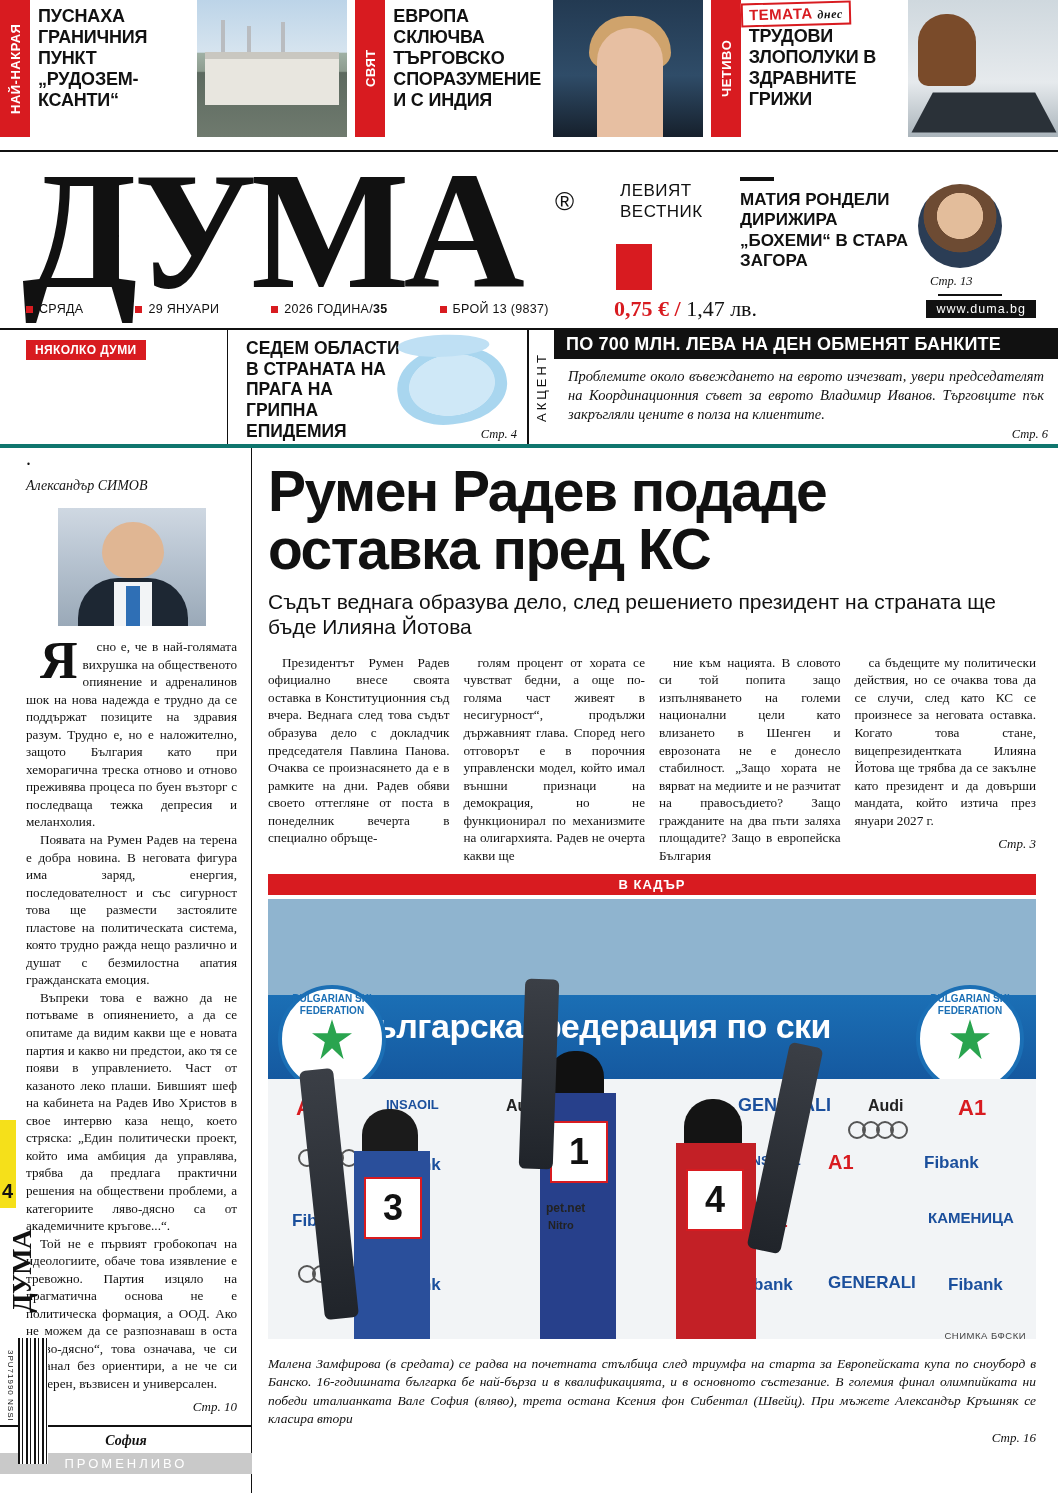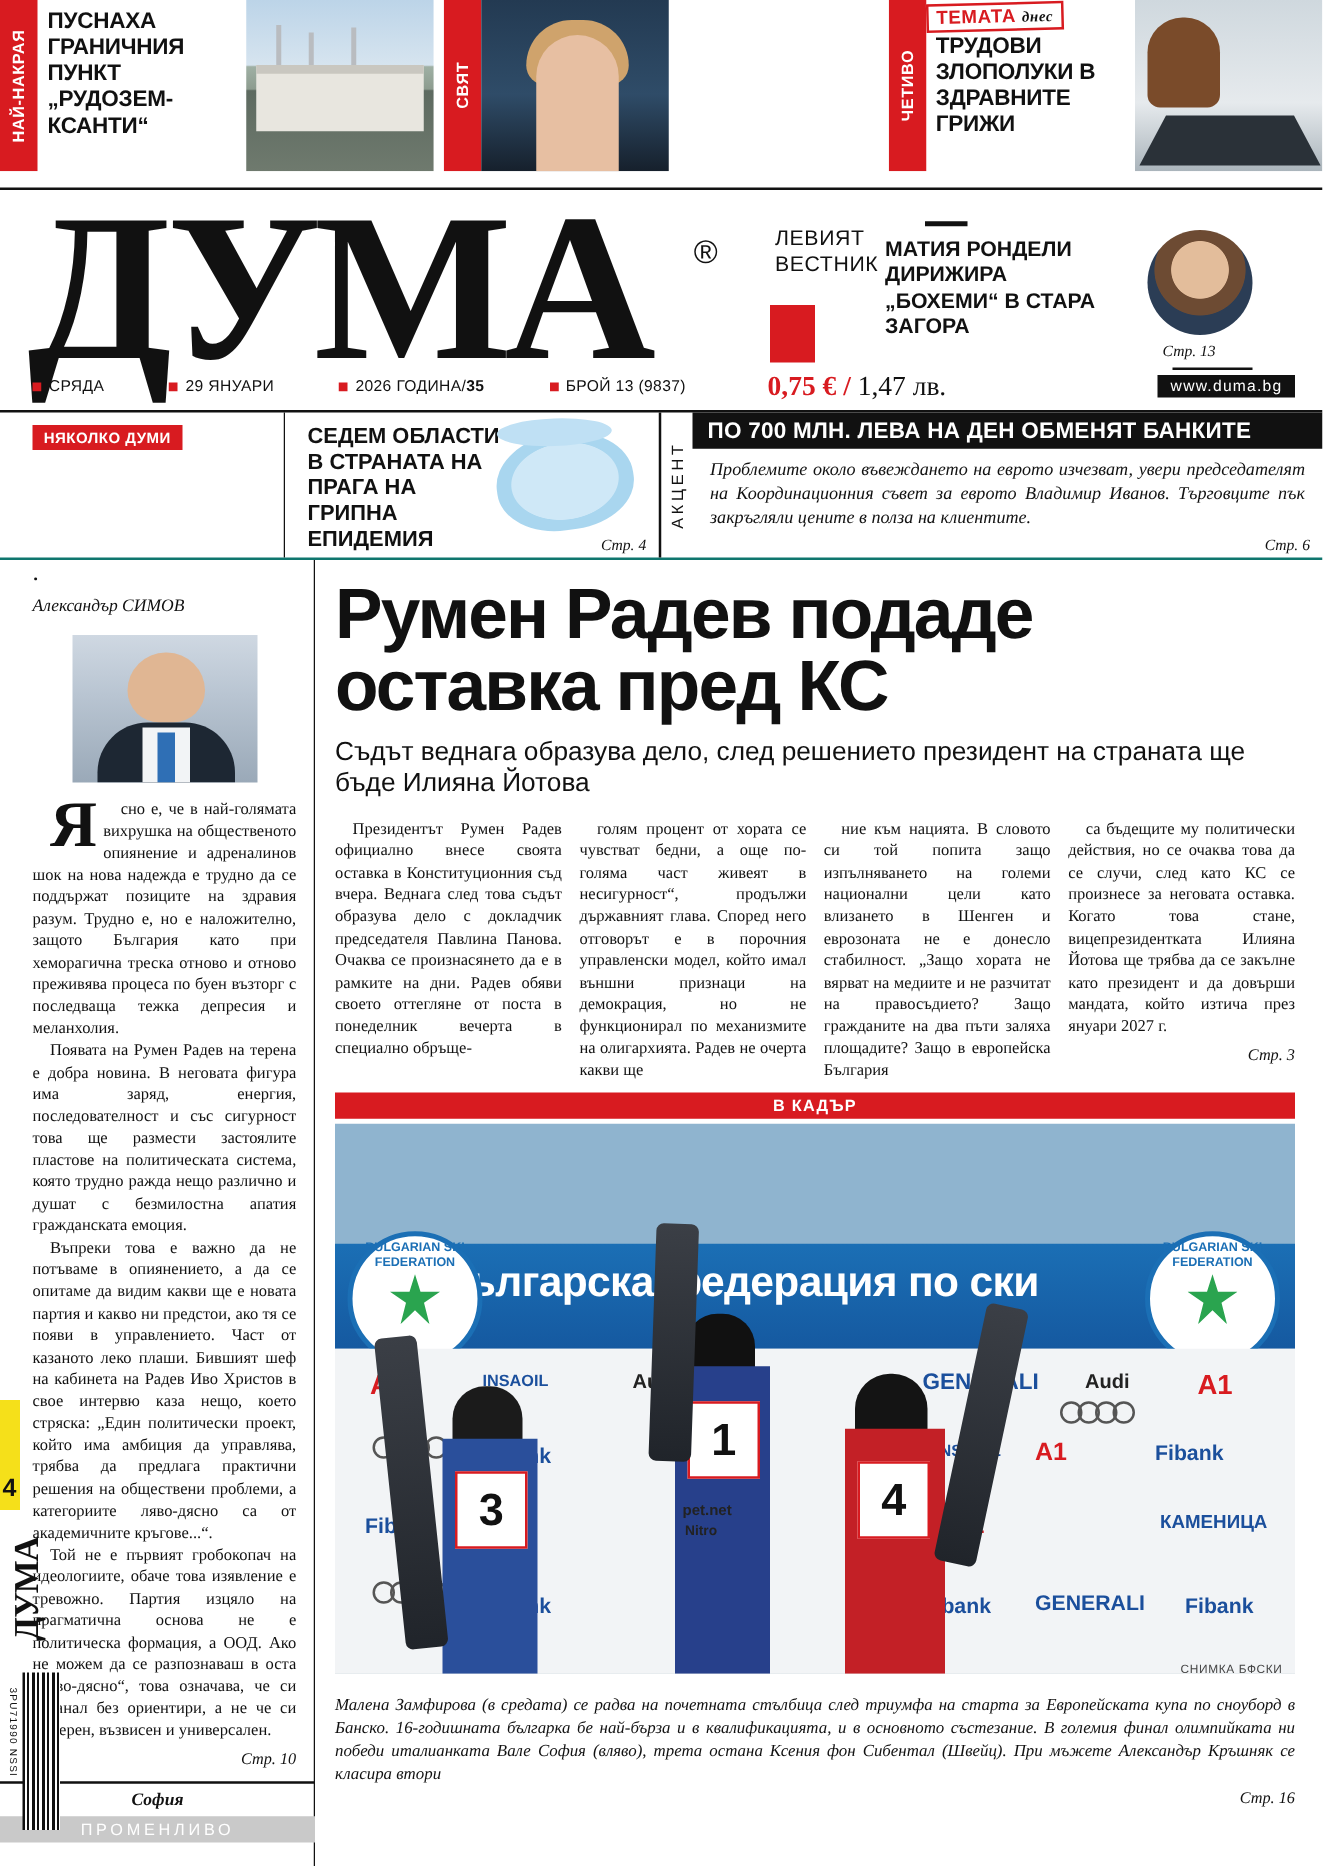--- a/index.html
+++ b/index.html
@@ -87,21 +87,21 @@
     font-size:26px; font-family:"Liberation Sans", sans-serif;
   }
   .logo-sub {
     position:absolute; left:620px; top:28px;
     font-family:"Liberation Sans", sans-serif; font-size:17px;
     line-height:1.25; letter-spacing:.5px; color:#111;
   }
   .logo-redsq { position:absolute; left:616px; top:92px; width:36px; height:46px; background:#d81b20; }
   .logo-rule { position:absolute; left:740px; top:25px; width:34px; height:4px; background:#111; }
   .mast-promo {
-    position:absolute; left:708px; top:38px; width:170px;
+    position:absolute; left:740px; top:38px; width:170px;
     font-family:"Liberation Sans", sans-serif; font-weight:bold;
     font-size:17px; line-height:1.2;
   }
   .mast-face {
     position:absolute; left:918px; top:32px; width:84px; height:84px;
     border-radius:50%; overflow:hidden;
     background:radial-gradient(circle at 50% 38%, #e3bd9b 0 34%, #6d4b33 35% 54%, #2b3d55 55% 100%);
   }
   .mast-face-pg { position:absolute; left:930px; top:122px; font-style:italic; font-size:12.5px; }
   .mast-rule2 { position:absolute; left:938px; top:142px; width:64px; height:2px; background:#111; }
@@ -119,21 +119,21 @@
     font-family:"Liberation Serif", serif; font-size:22px;
   }
   .mast-price .red { color:#d81b20; font-weight:bold; }
   .mast-site {
     position:absolute; right:22px; top:0px;
     background:#111; color:#fff; font-family:"Liberation Sans", sans-serif;
     font-size:12.5px; padding:2px 10px; letter-spacing:1px;
   }
 
   
-  .subbar { display:flex; height:118px; border-bottom:2px solid #0f766e; }
+  .subbar { display:flex; height:118px; border-bottom:4px solid #0f766e; }
   .sub-left { width:228px; padding:10px 12px 0 26px; border-right:1px solid #111; }
   .kicker {
     display:inline-block; background:#d81b20; color:#fff;
     font-family:"Liberation Sans", sans-serif; font-weight:bold;
     font-size:12px; padding:3px 9px; letter-spacing:.4px;
   }
   .op-title {
     font-family:"Liberation Sans", sans-serif; font-weight:bold;
     font-size:31px; line-height:1.05; margin-top:10px; letter-spacing:-.5px;
   }
@@ -290,20 +290,21 @@
 
     <div class="teaser">
       <div class="teaser-tag">НАЙ-НАКРАЯ</div>
       <div class="teaser-text">ПУСНАХА ГРАНИЧНИЯ ПУНКТ „РУДОЗЕМ-КСАНТИ“</div>
       <div class="teaser-img img-border"></div>
 
     </div>
 
     <div class="teaser">
       <div class="teaser-tag">СВЯТ</div>
+      <div class="teaser-text">ЕВРОПА СКЛЮЧВА ТЪРГОВСКО СПОРАЗУМЕНИЕ И С ИНДИЯ</div>
       <div class="teaser-img img-vdl"></div>
 
     </div>
 
     <div class="teaser">
       <div class="tema-badge">
         <span>ТЕМАТА</span>
         <em>днес</em>
       </div>
       <div class="teaser-tag">ЧЕТИВО</div>

